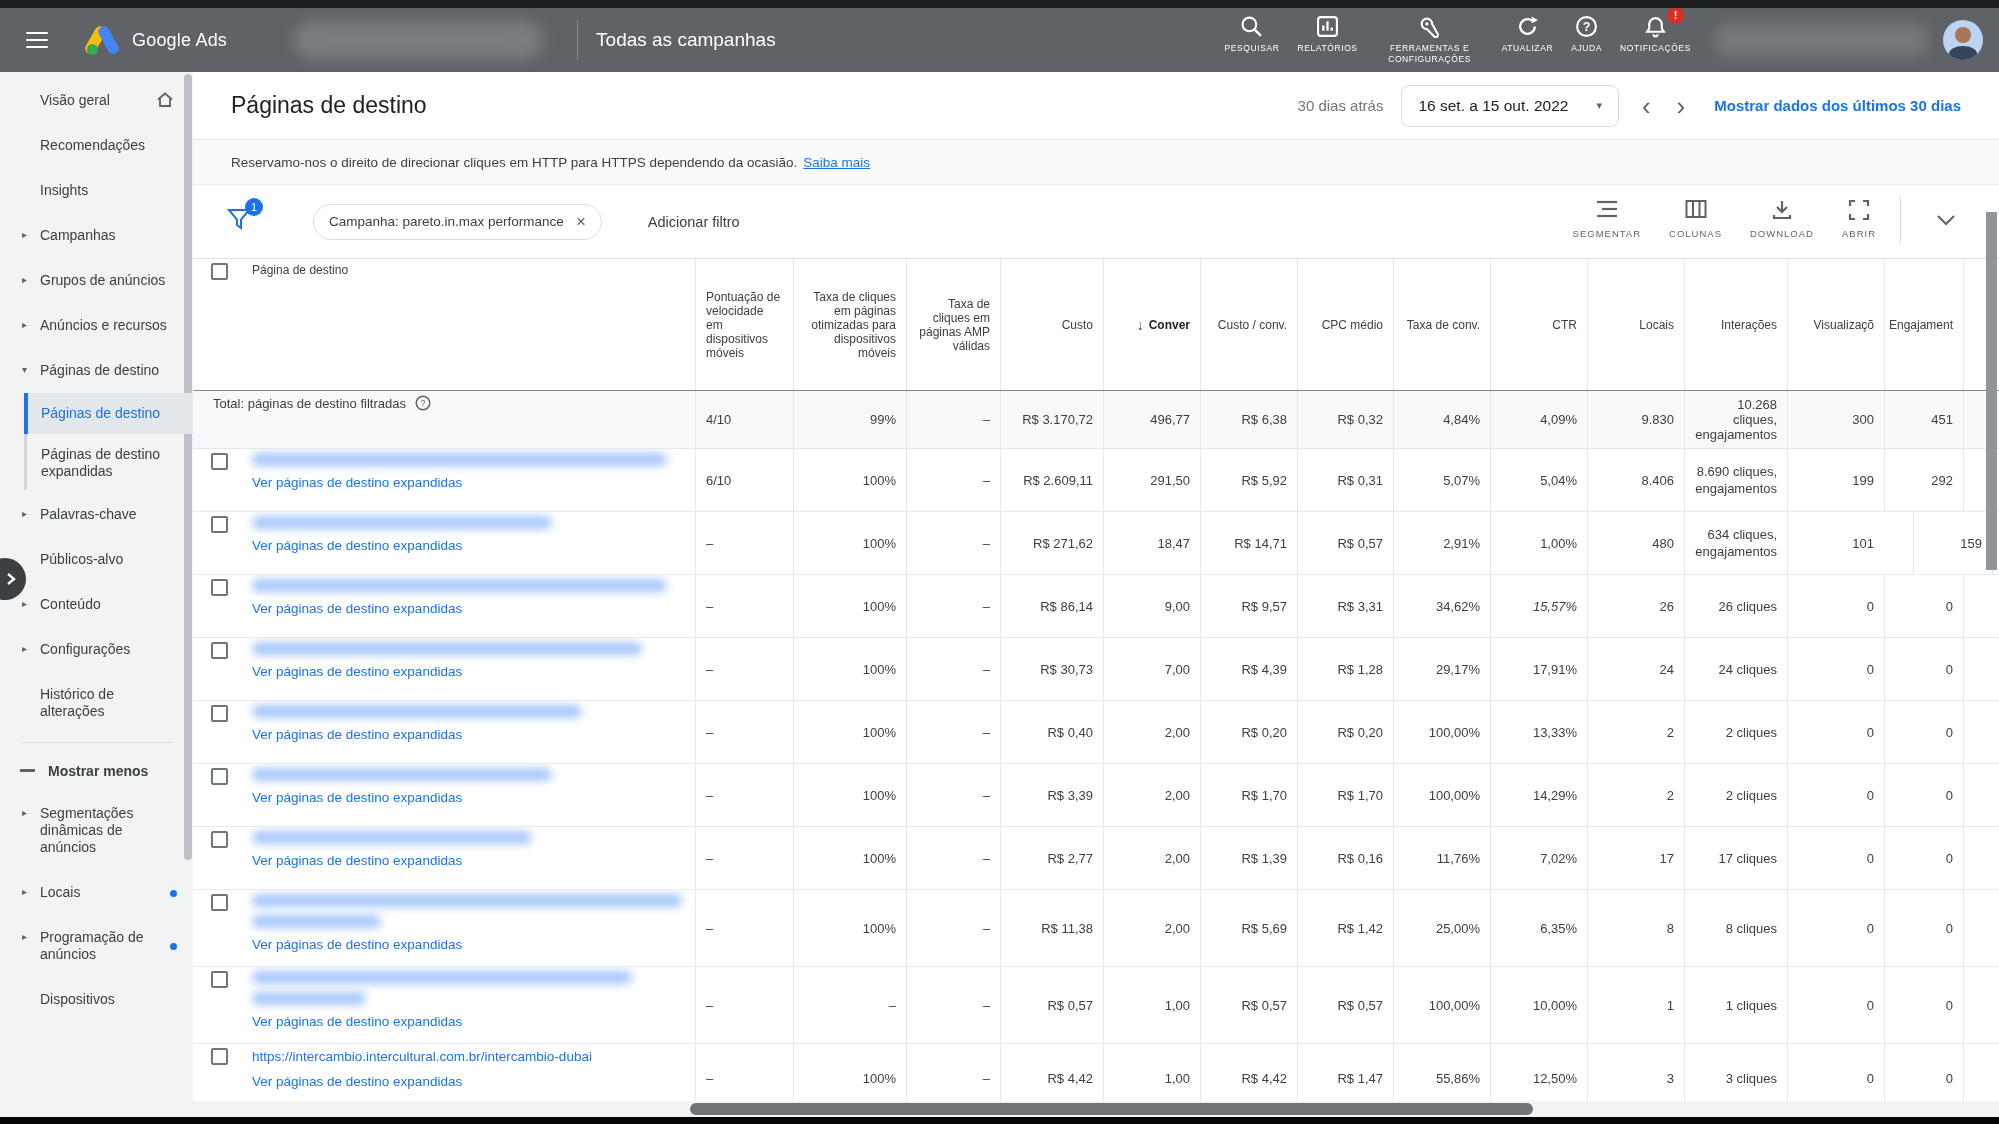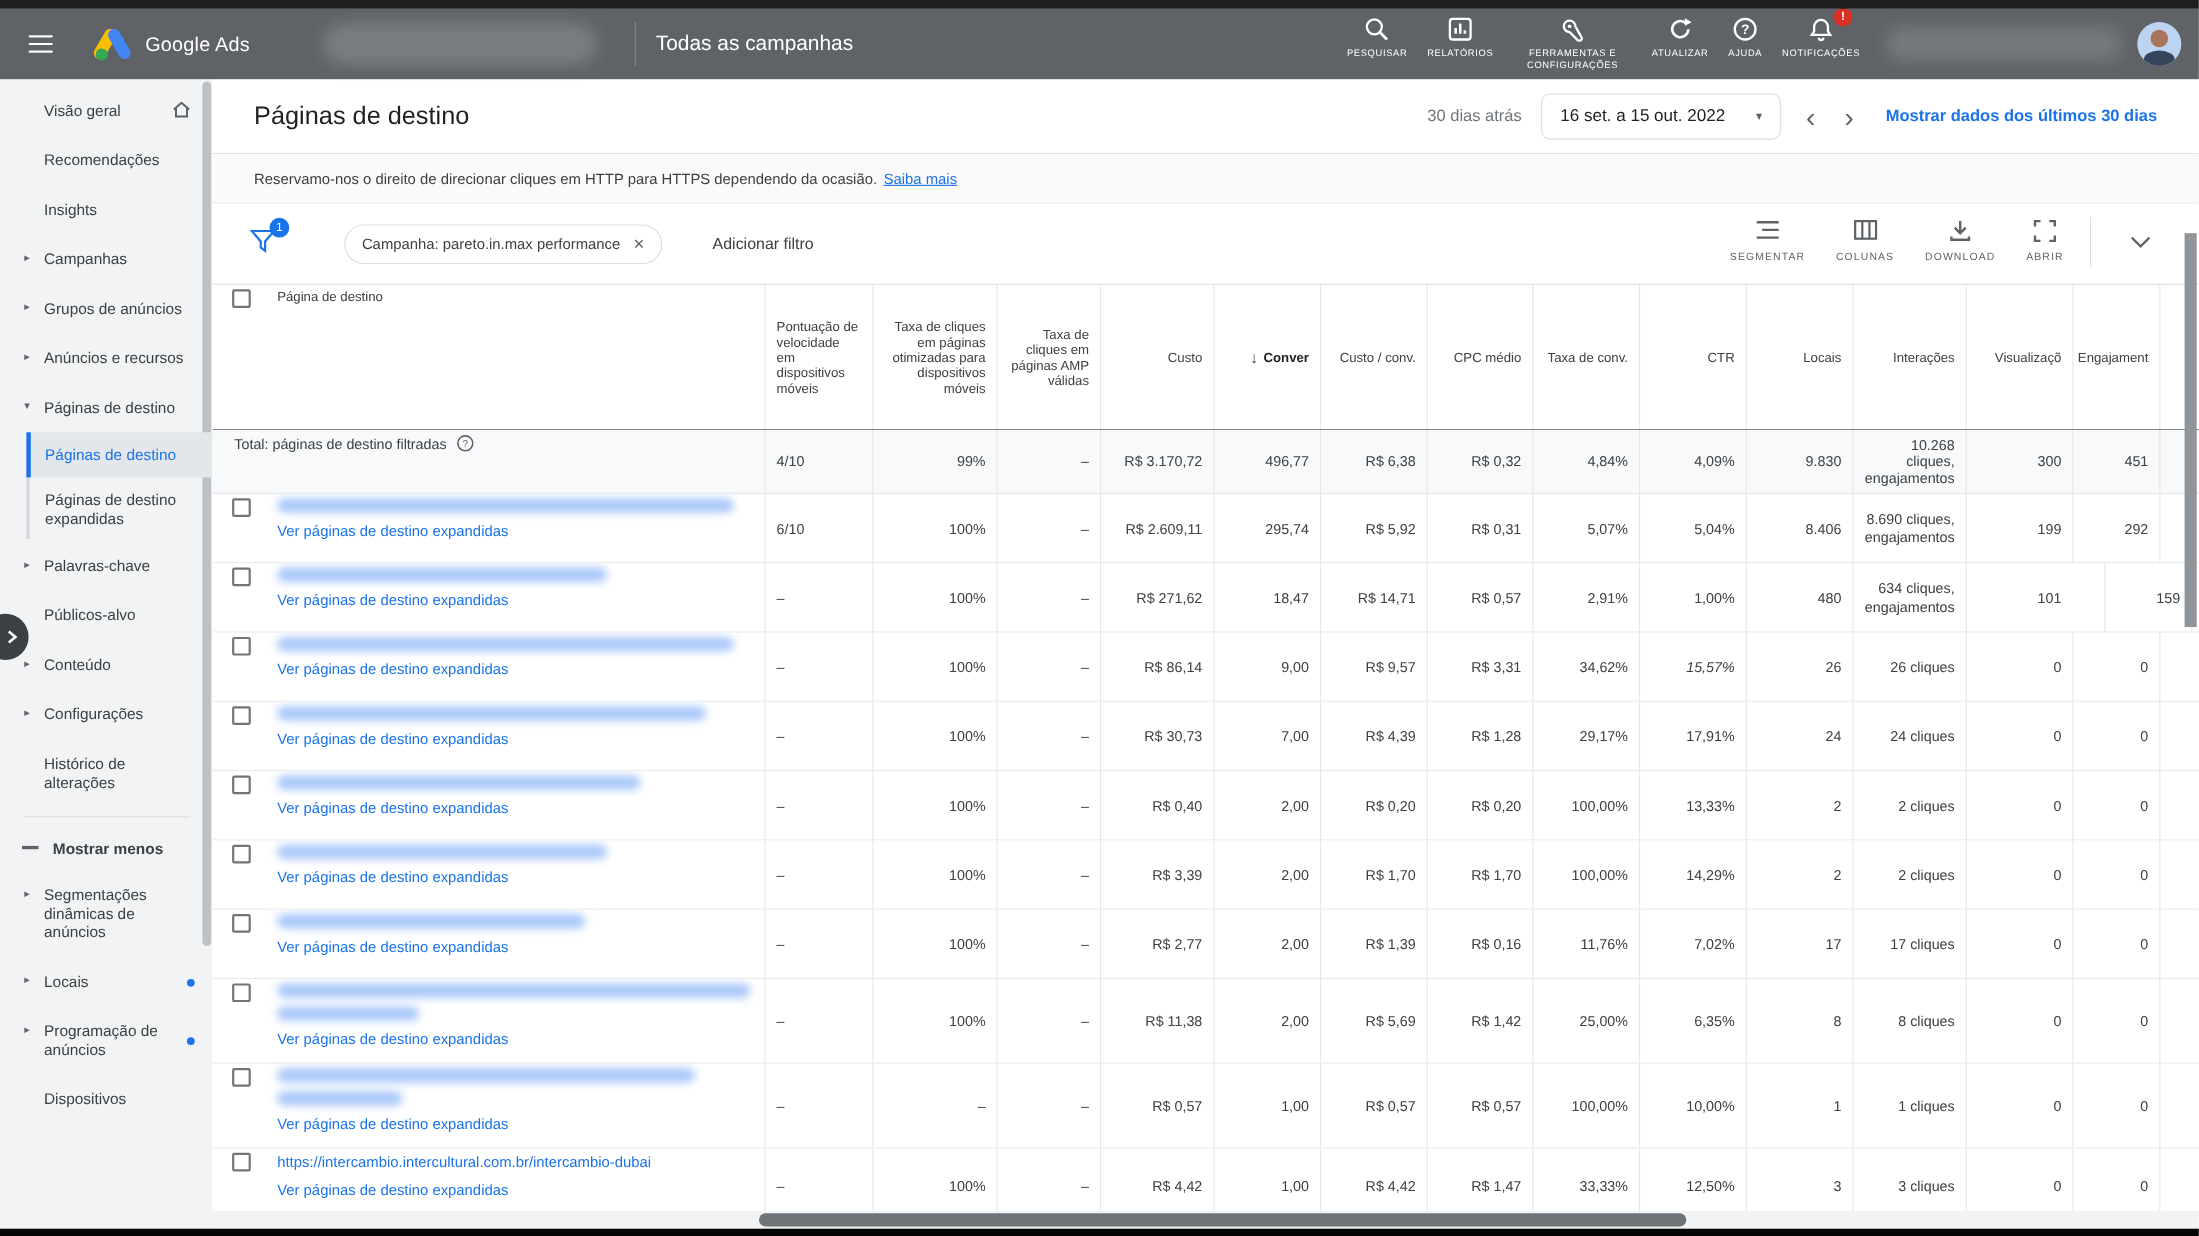--- a/index.html
+++ b/index.html
@@ -414,21 +414,21 @@
         <div class="t-cell right" style="width: 113px;">
           <span>100%</span>
         </div>
         <div class="t-cell right" style="width: 94px;">
           <span>–</span>
         </div>
         <div class="t-cell right" style="width: 103px;">
           <span>R$ 2.609,11</span>
         </div>
         <div class="t-cell right" style="width: 97px;">
-          <span>295,74</span>
+          <span>291,50</span>
         </div>
         <div class="t-cell right" style="width: 97px;">
           <span>R$ 5,92</span>
         </div>
         <div class="t-cell right" style="width: 96px;">
           <span>R$ 0,31</span>
         </div>
         <div class="t-cell right" style="width: 97px;">
           <span>5,07%</span>
         </div>
@@ -866,21 +866,21 @@
         <div class="t-cell right" style="width: 97px;">
           <span>1,00</span>
         </div>
         <div class="t-cell right" style="width: 97px;">
           <span>R$ 4,42</span>
         </div>
         <div class="t-cell right" style="width: 96px;">
           <span>R$ 1,47</span>
         </div>
         <div class="t-cell right" style="width: 97px;">
-          <span>33,33%</span>
+          <span>55,86%</span>
         </div>
         <div class="t-cell right" style="width: 97px;">
           <span>12,50%</span>
         </div>
         <div class="t-cell right" style="width: 97px;">
           <span>3</span>
         </div>
         <div class="t-cell right" style="width: 103px;">
           <span>3 cliques</span>
         </div>

